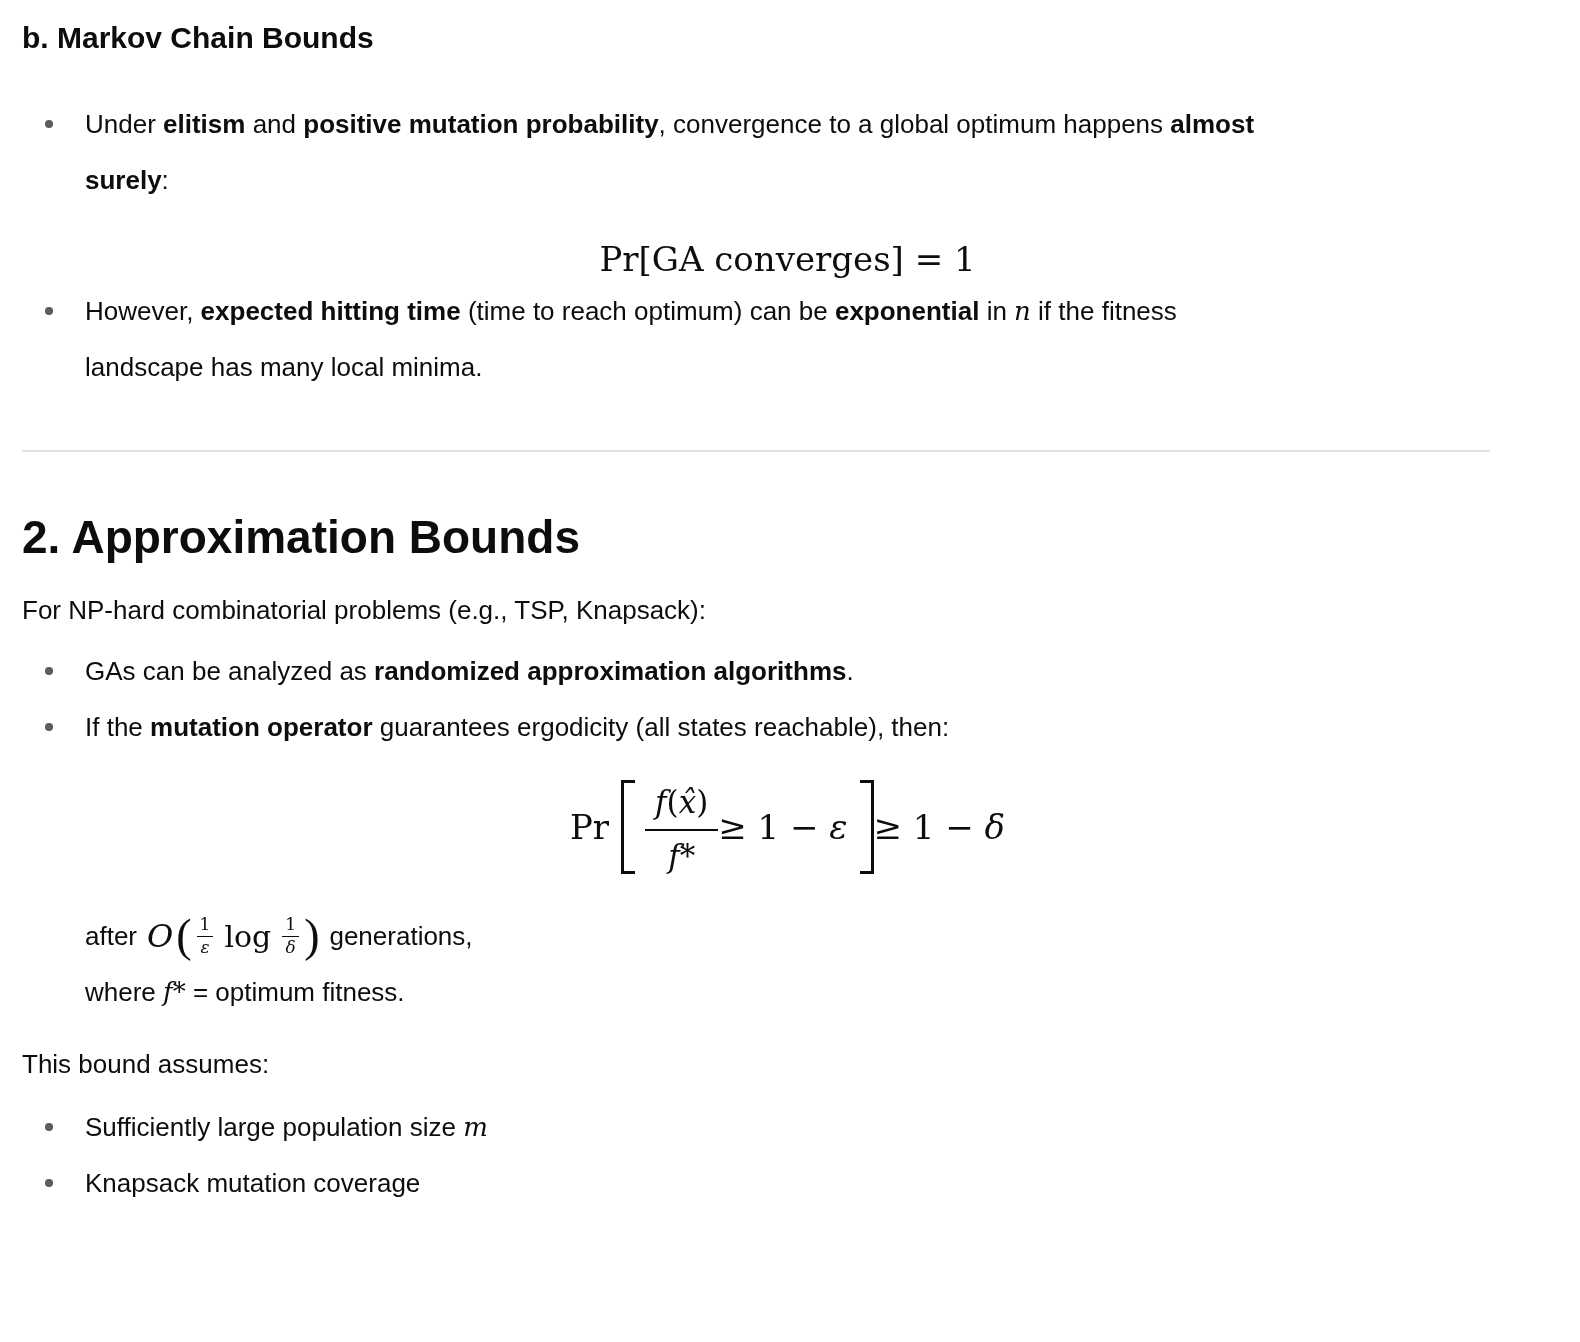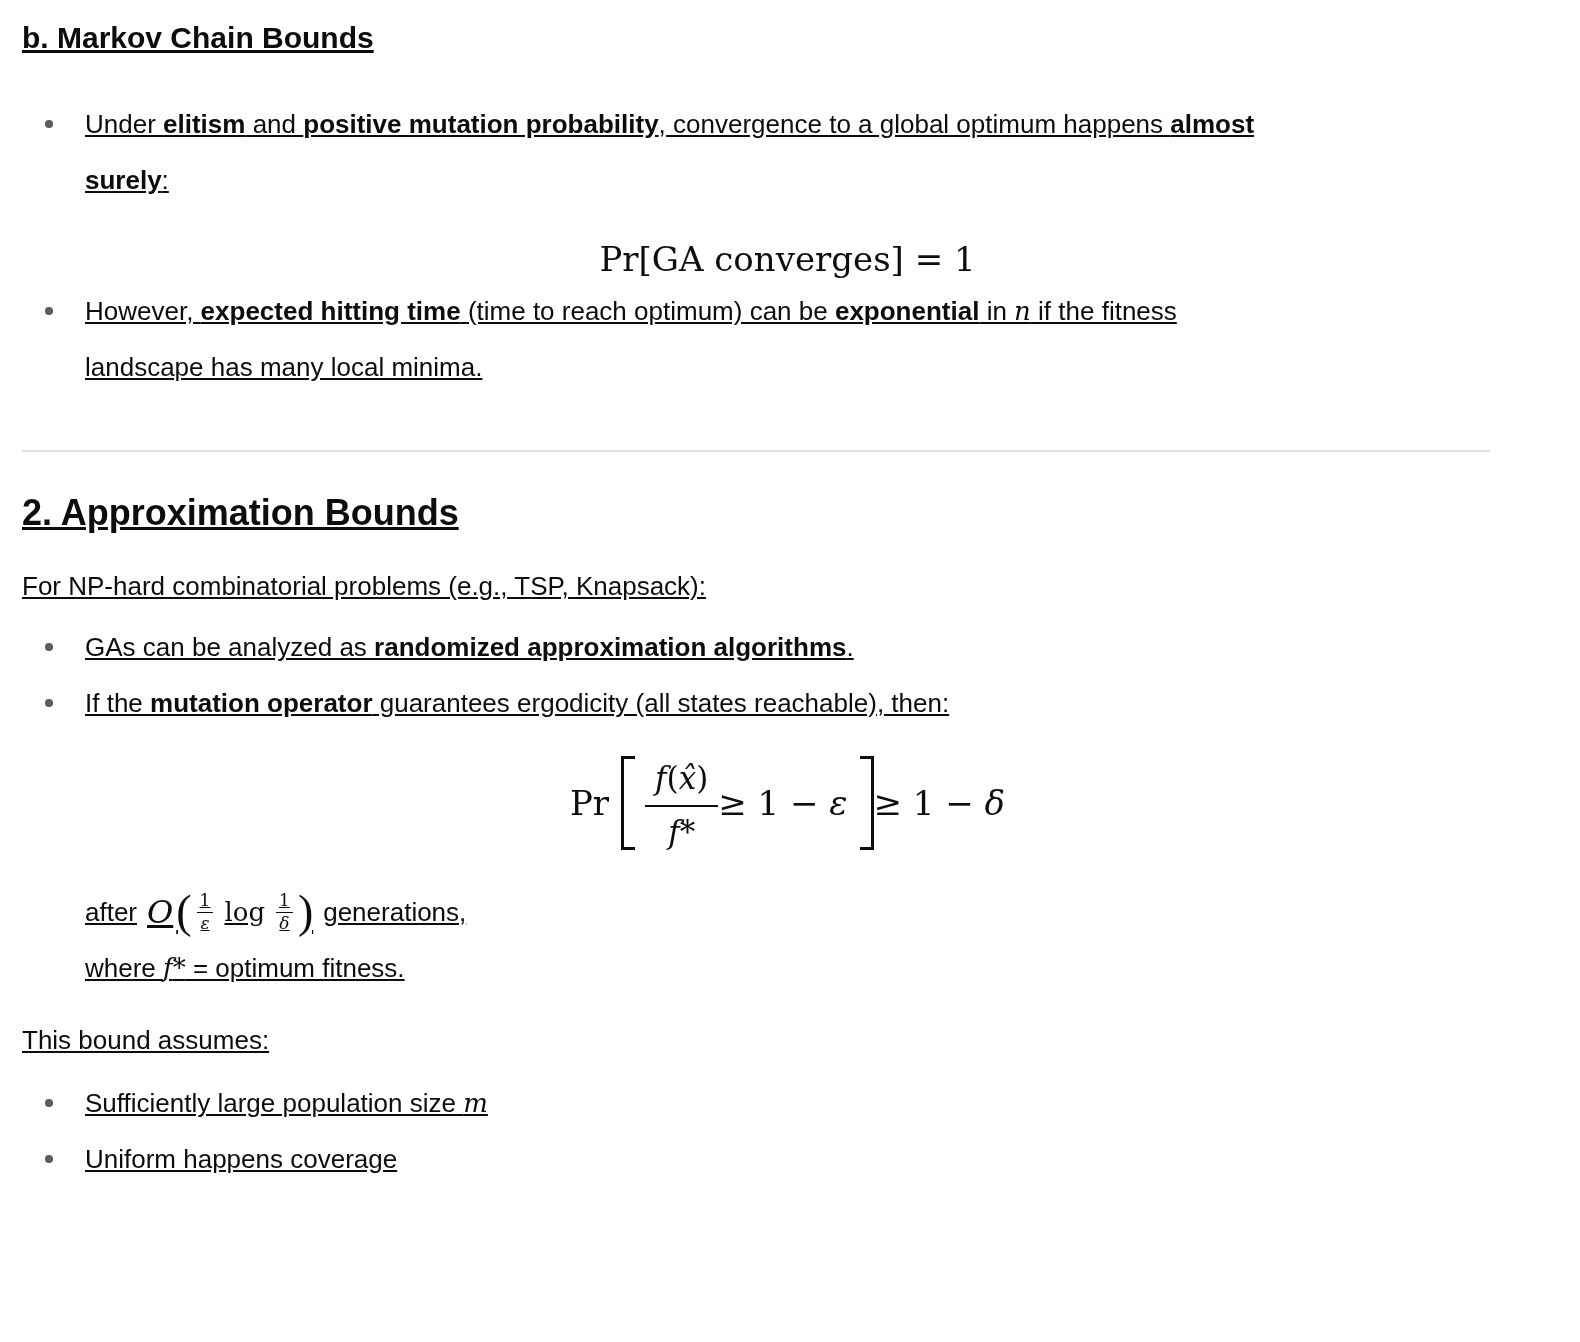--- a/index.html
+++ b/index.html
@@ -1,23 +1,23 @@
 <!DOCTYPE html>
 <html><head>
 <meta charset="utf-8">
 <style>
   html, body { margin:0; padding:0; }
   body {
     width:1580px; min-height:1342px; background:#ffffff; color:#0d0d0d;
     font-family:"Liberation Sans", sans-serif; font-size:26px; line-height:36px;
   }
-  .doc { box-sizing:border-box; width:1514px; padding:18px 24px 20px 22px;text-decoration:underline; }
+  .doc { box-sizing:border-box; width:1514px; padding:18px 24px 20px 22px; }
 
   h3.h-s1 { font-size:30px; line-height:40px; font-weight:700; margin:0 0 38px 0; }
-  h2.h-s2 { font-size:36px; line-height:50px; font-weight:700; margin:36px 0 0 0; }
+  h2.h-s2 { font-size:46px; line-height:50px; font-weight:700; margin:60px 0 0 0; }
 
   p { margin:0; }
   p.p-intro2 { margin-top:30px; }
   p.p-assumes { margin-top:36px; }
 
   ul { list-style:none; margin:15px 0 0 0; padding:0; line-height:56px; }
   ul.list3 { margin-top:17px; }
   li { display:flex; align-items:flex-start; }
   .marker { flex:0 0 63px; position:relative; height:56px; }
   .marker::before {
@@ -50,21 +50,21 @@
   .rel  { white-space:pre; }
 
   
   .after-line { display:flex; align-items:center; height:64px; margin-top:30px; line-height:normal; }
   .imath { display:inline-flex; align-items:center; font-family:"DejaVu Serif", serif; margin:0 10px; }
   .big-o { font-style:italic; font-size:32px; margin-right:3px; }
   .paren { font-family:"Liberation Serif", serif; font-size:46px; font-weight:400; line-height:1; }
   .sfrac { display:inline-flex; flex-direction:column; align-items:center; font-size:17px; line-height:1.15; margin:0 5px; }
   .sfnum { border-bottom:1.5px solid #0d0d0d; padding:0 3px 1px 3px; }
   .sfden { padding-top:1px; font-style:italic; }
-  .log-op { font-size:26px; margin:0 6px; }
+  .log-op { font-size:30px; margin:0 6px; }
 
   .where-line { margin-top:6px; line-height:36px; }
 </style>
 </head>
 <body>
 
 <div class="doc">
 
   <h3 class="h-s1">b. Markov Chain Bounds</h3>
 
@@ -150,18 +150,18 @@
   <ul class="list3">
     <li>
       <span class="marker"></span>
       <div class="li-content">
         <div class="li-text"><span>Sufficiently large population size </span><span class="mi">m</span></div>
       </div>
     </li>
     <li>
       <span class="marker"></span>
       <div class="li-content">
-        <div class="li-text"><span>Uniform happens coverage</span></div>
+        <div class="li-text"><span>Knapsack mutation coverage</span></div>
       </div>
     </li>
   </ul>
 
 </div>
 
 </body></html>

